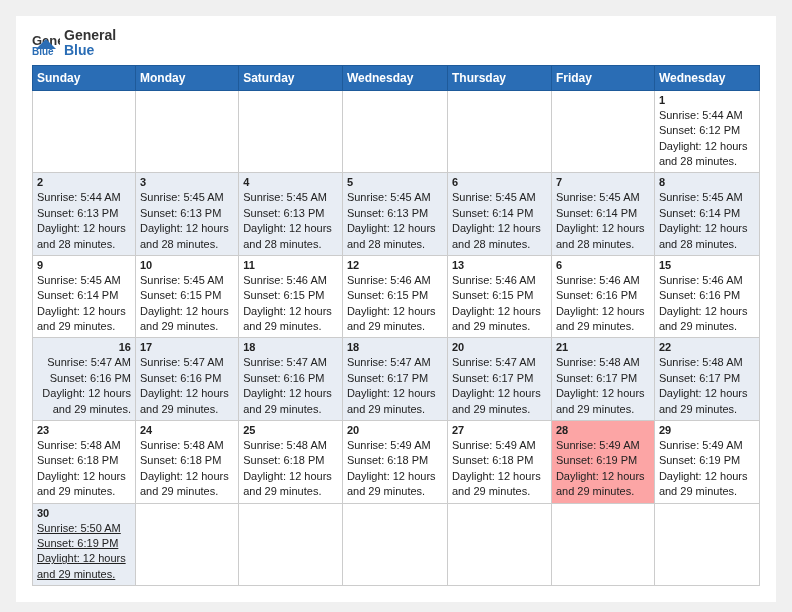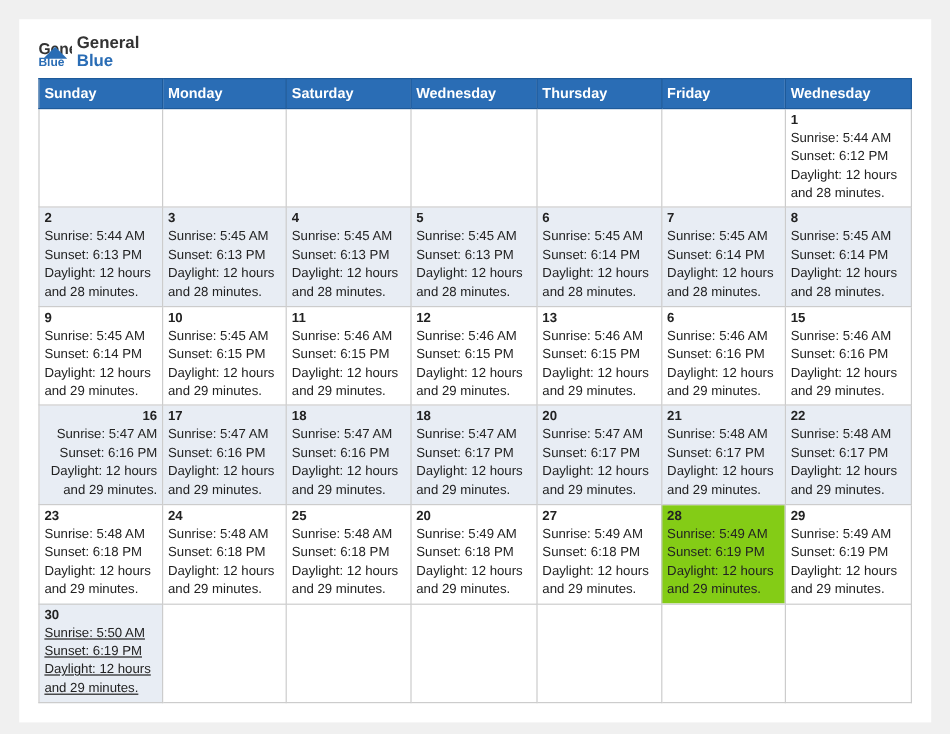--- a/index.html
+++ b/index.html
@@ -295,21 +295,21 @@
             <div class="day-info" style="white-space: pre-line;">Sunrise: 5:49 AM
 Sunset: 6:18 PM
 Daylight: 12 hours and 29 minutes.</div>
           </td>
           <td style="background: rgb(255, 255, 255);">
             <span class="day-number">27</span>
             <div class="day-info" style="white-space: pre-line;">Sunrise: 5:49 AM
 Sunset: 6:18 PM
 Daylight: 12 hours and 29 minutes.</div>
           </td>
-          <td style="background: #84cc16; margin-left: 24px;">
+          <td style="background: #fca5a5; margin-left: 24px;">
             <span class="day-number">28</span>
             <div class="day-info" style="white-space: pre-line;">Sunrise: 5:49 AM
 Sunset: 6:19 PM
 Daylight: 12 hours and 29 minutes.</div>
           </td>
           <td style="background: rgb(255, 255, 255);">
             <span class="day-number">29</span>
             <div class="day-info" style="white-space: pre-line;">Sunrise: 5:49 AM
 Sunset: 6:19 PM
 Daylight: 12 hours and 29 minutes.</div>

